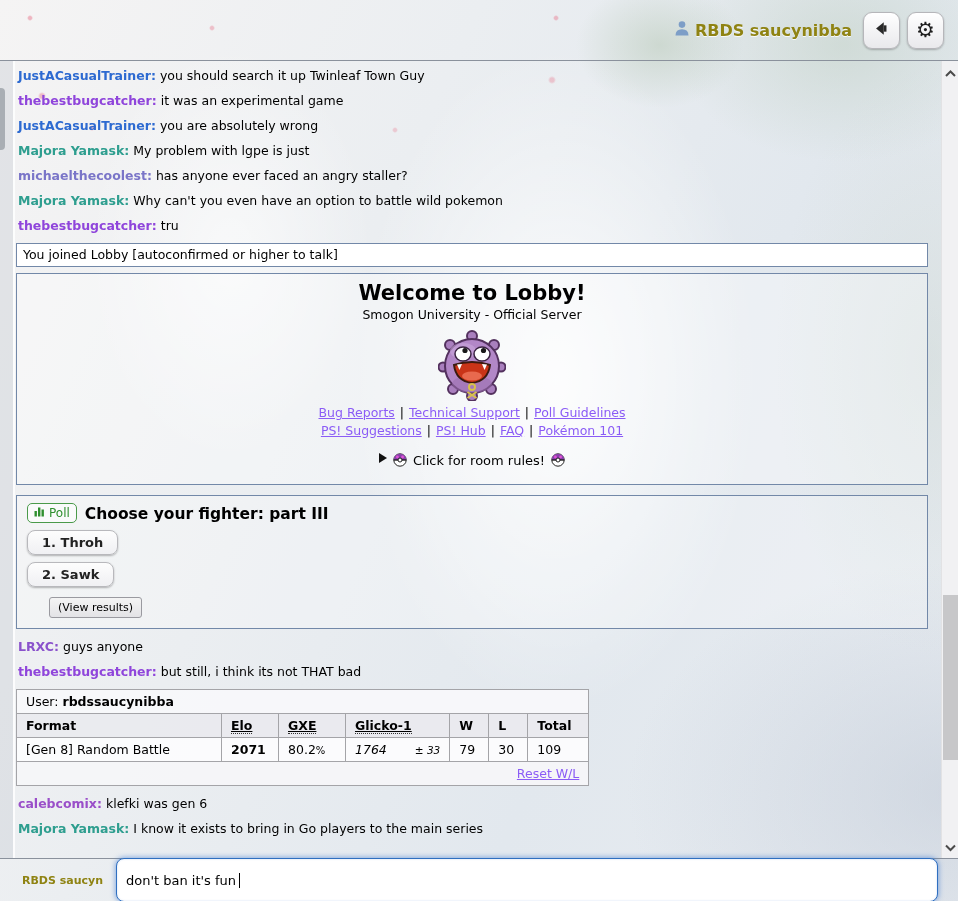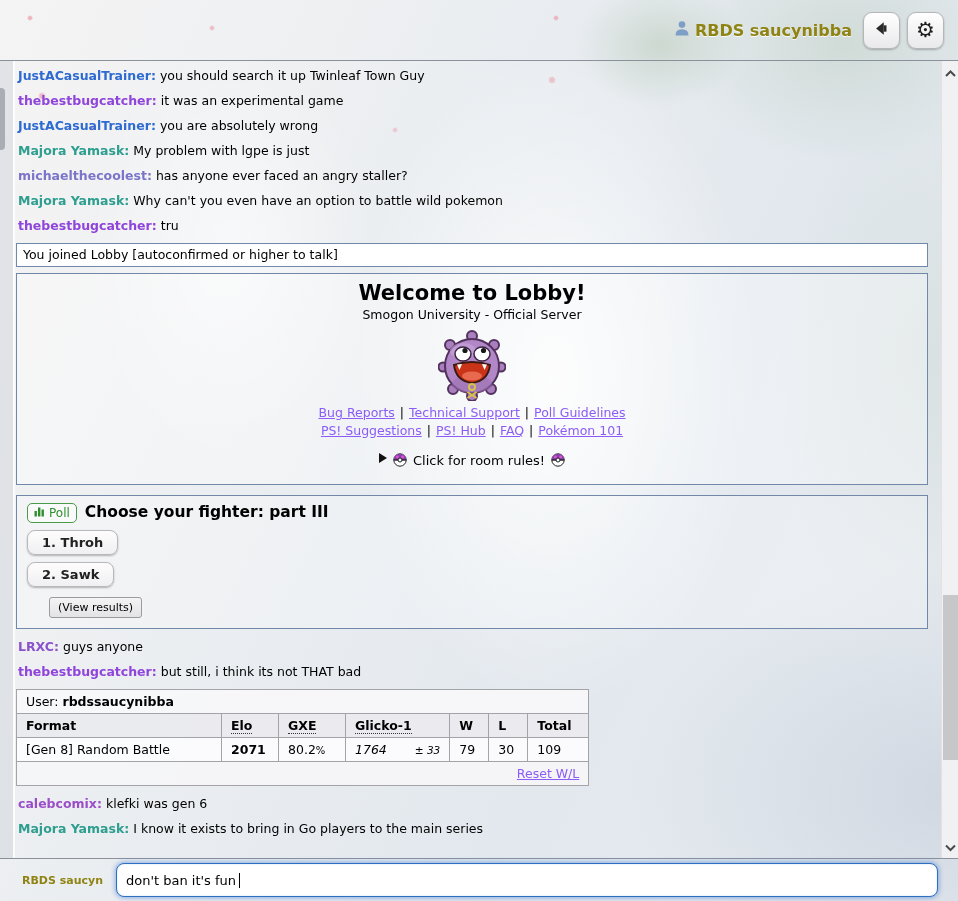--- a/index.html
+++ b/index.html
@@ -49,53 +49,53 @@
   .welcome{text-align:center;padding:4px 8px 14px;}
   .welcome-title{font-size:21px;font-weight:bold;margin:3px 0 2px;}
   .welcome-sub{font-size:12.5px;}
   .koffing-wrap{margin:7px auto 3px;width:68px;height:72px;}
   .links-line{font-size:12.5px;line-height:18px;}
   .link-sep{margin:0 5px;}
   .rules-row{margin-top:13px;font-size:13px;display:flex;justify-content:center;gap:6px;cursor:pointer;}
   .tri-right{width:0;height:0;border-left:8px solid #111;border-top:5px solid transparent;border-bottom:5px solid transparent;}
   
   .pollbox{background:rgba(255,255,255,.25);padding:7px 10px 10px;margin:10px 0 5px;}
-  .poll-head{display:flex;align-items:flex-start;gap:8px;}
+  .poll-head{display:flex;align-items:flex-end;gap:8px;}
   .poll-badge{display:inline-flex;align-items:center;gap:4px;border:1px solid #4a9a4a;border-radius:5px;
               padding:1px 6px 2px;color:#2f8f2f;font-size:12px;background:rgba(255,255,255,.55);}
   .poll-title{font-weight:bold;font-size:15.5px;}
   .poll-option{display:inline-block;margin:7px 0 0;padding:4px 14px;font-weight:bold;font-size:13px;color:#222;
                background:linear-gradient(#fdfdfd,#f0f0f3);border:1px solid #b8b8bc;border-radius:8px;
                box-shadow:0 1px 2px rgba(0,0,0,.28);cursor:pointer;
                font-family:"DejaVu Sans","Liberation Sans",sans-serif;}
   .poll-options{display:flex;flex-direction:column;align-items:flex-start;}
   .view-results{margin:10px 0 0 22px;font-size:11px;padding:3px 8px;background:linear-gradient(#f4f4f4,#e3e3e6);
                 border:1px solid #9a9aa0;border-radius:3px;cursor:pointer;
                 font-family:"DejaVu Sans","Liberation Sans",sans-serif;}
   
   .ladder{border-collapse:collapse;margin:5px 0;font-size:12.5px;}
   .ladder td,.ladder th{border:1px solid #a4a4a8;padding:4px 9px;text-align:left;white-space:nowrap;}
   .ladder .userrow td{background:rgba(248,248,250,.95);}
   .ladder th{background:rgba(234,234,238,.95);}
   .ladder .datarow td{background:rgba(252,252,253,.95);}
   .ladder .resetrow td{background:rgba(246,246,248,.95);text-align:right;}
-  .abbr{border-bottom:1.5px dotted #333;}
+  .abbr{border-bottom:1.5px dotted #333;text-decoration:underline;}
   .gxe-unit{font-size:10px;}
   .glicko{font-style:italic;}
   .glicko-dev{font-size:10.5px;font-style:italic;margin-left:24px;}
   .elo-val{font-weight:bold;}
   
   .scrollbar{position:absolute;right:0;top:61px;width:17px;height:797px;background:#f1f1f3;border-left:1px solid #e2e2e4;box-sizing:border-box;}
   .sb-arrow{position:absolute;left:2px;width:13px;height:13px;display:flex;align-items:center;justify-content:center;cursor:pointer;}
   .sb-up{top:5px;} .sb-down{bottom:5px;}
   .sb-thumb{position:absolute;left:1px;top:534px;width:15px;height:165px;background:#c7c7c9;cursor:grab;}
   
   .composer{position:absolute;left:8px;top:859px;width:958px;height:42px;display:flex;align-items:center;padding-left:14px;box-sizing:border-box;}
   .composer-label{width:94px;font-size:11px;font-weight:bold;color:#8f8313;white-space:nowrap;overflow:hidden;flex:none;}
-  .composer-input{width:822px;height:34px;background:#fff;border:1px solid #2f6fc0;border-radius:8px;
+  .composer-input{width:822px;height:44px;background:#fff;border:1px solid #2f6fc0;border-radius:8px;
                   box-shadow:0 0 5px 1px rgba(60,120,210,.55), inset 0 0 2px rgba(60,120,210,.25);
                   display:flex;align-items:center;padding:0 9px;font-size:13px;cursor:text;flex:none;box-sizing:border-box;}
   .caret{display:inline-block;width:1px;height:15px;background:#000;margin-left:3px;}
 </style>
 </head>
 <body>
 
 <div class="header">
   <div class="userbar">
     <span>

